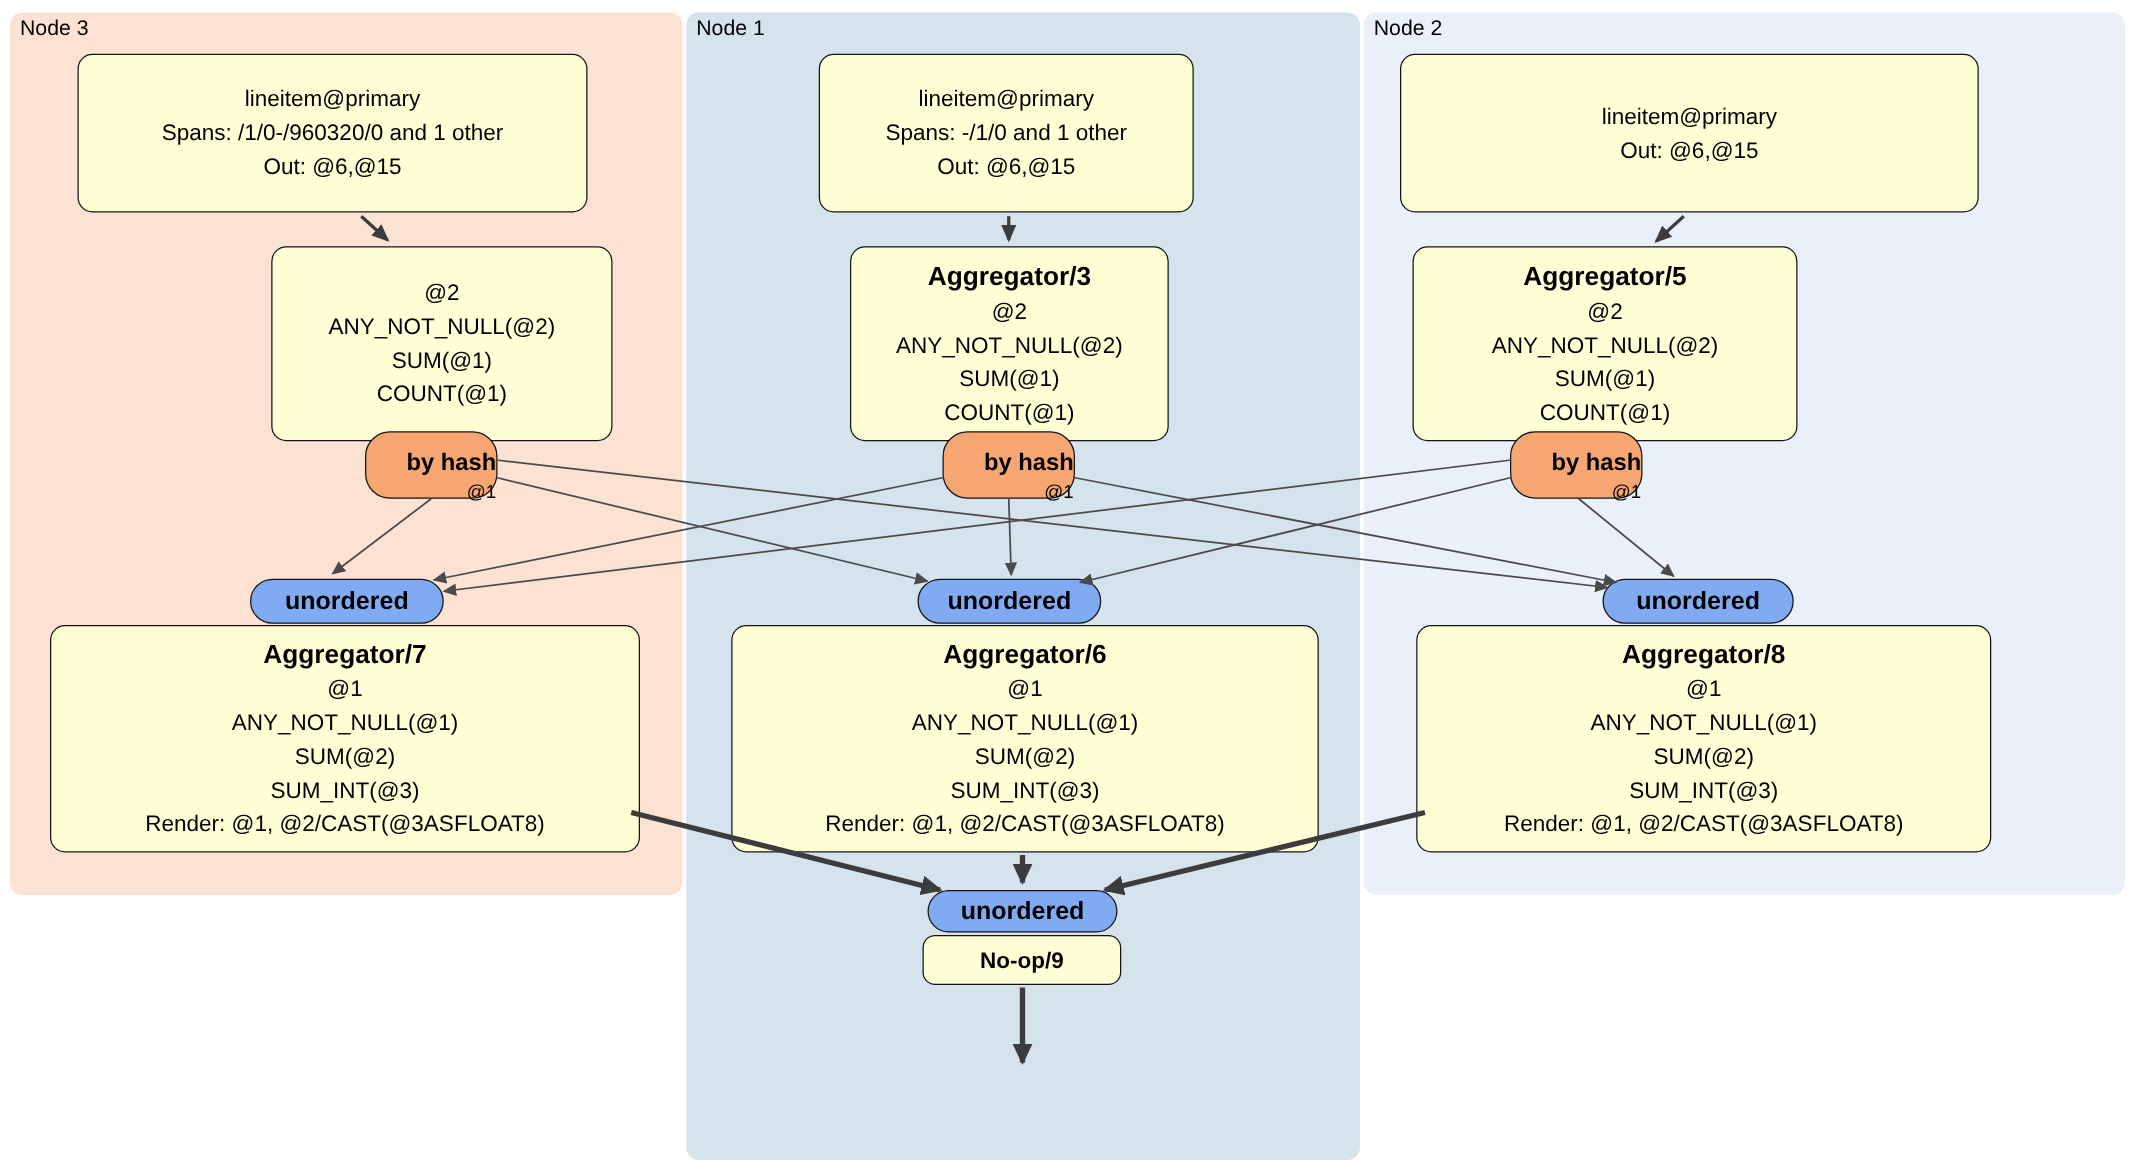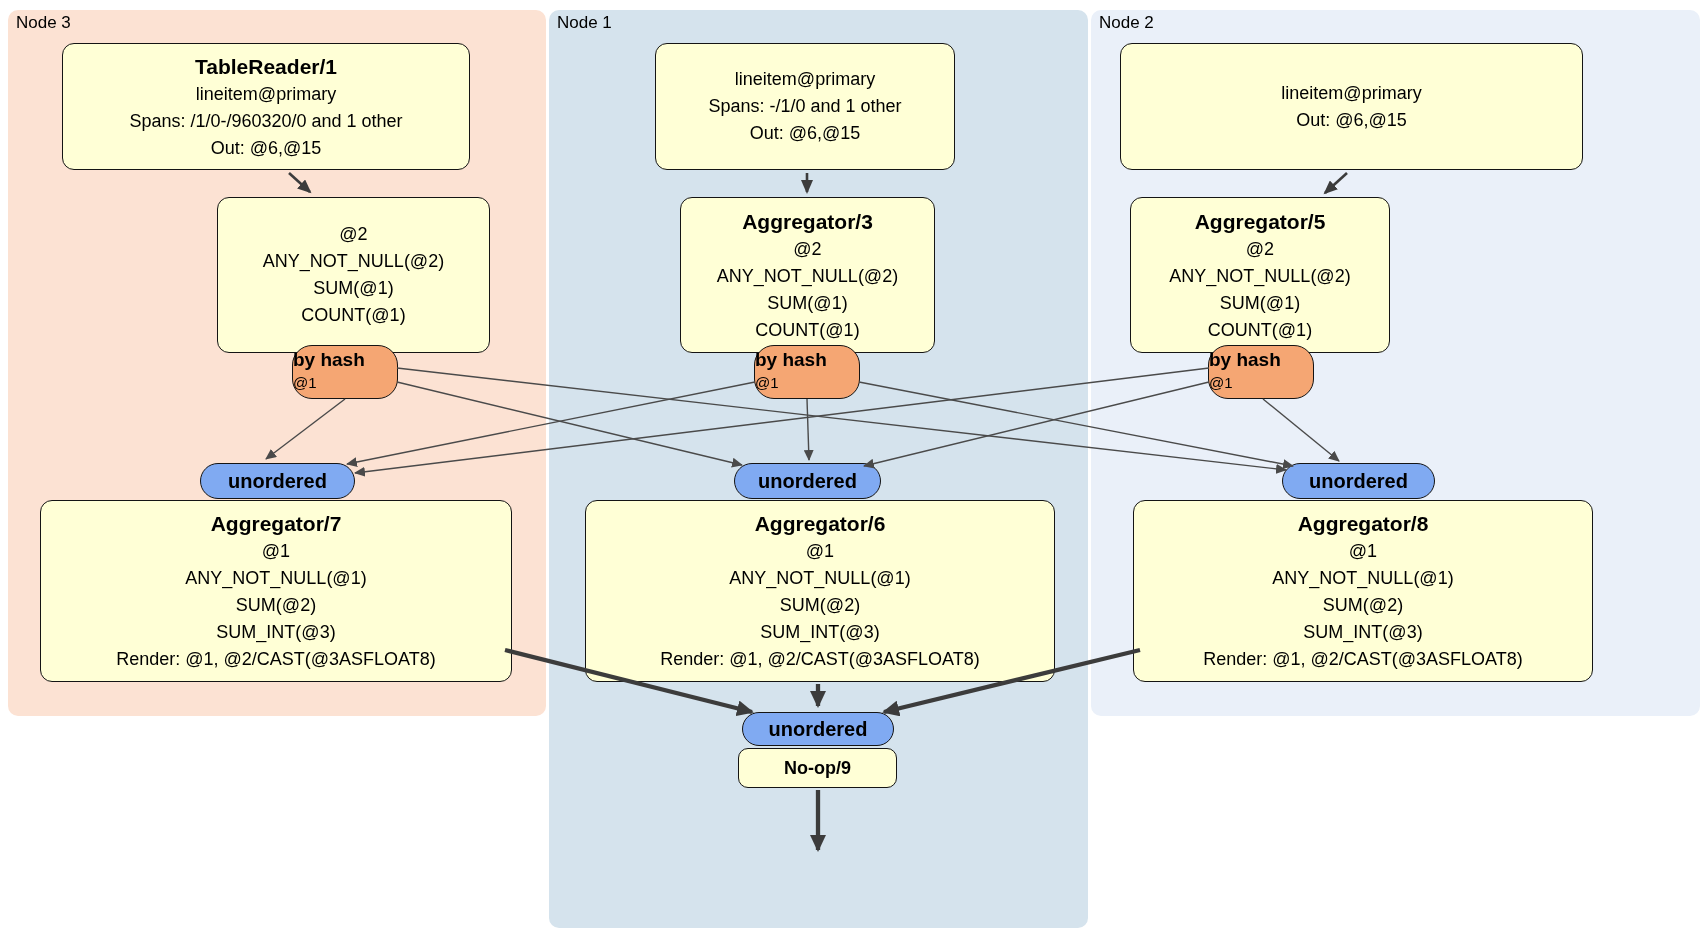--- a/index.html
+++ b/index.html
@@ -11,21 +11,21 @@
   .region-label{position:absolute;font-size:17px;line-height:20px;z-index:1;}
   .pbox{
     position:absolute;background:#ffffd6;border:1.6px solid #141414;border-radius:12px;
     box-sizing:border-box;display:flex;flex-direction:column;justify-content:center;
     text-align:center;z-index:2;
   }
   .ptitle{font-weight:bold;font-size:21px;line-height:29px;}
   .pline{font-size:18px;line-height:27px;white-space:nowrap;}
   .pill-hash{
     position:absolute;background:#f5a673;border:1.6px solid #141414;border-radius:20px;
-    box-sizing:border-box;text-align:left;z-index:3;padding-top:1px;
+    box-sizing:border-box;text-align:right;z-index:3;padding-top:12px;
   }
   .pill-hash .h1{font-weight:bold;font-size:19px;line-height:26px;}
   .pill-hash .h2{font-size:15px;line-height:19px;}
   .pill-stream{
     position:absolute;background:#80aaf2;border:1.6px solid #141414;border-radius:18px;
     box-sizing:border-box;text-align:right;font-weight:bold;font-size:20px;z-index:3;
     display:flex;align-items:center;justify-content:center;
   }
   .noop-box,.resp-box{
     position:absolute;background:#ffffd6;border:1.6px solid #141414;border-radius:10px;
@@ -41,21 +41,20 @@
 
   <div class="region" style="left:8px;top:10px;width:538px;height:706px;background:#fce2d3"></div>
   <div class="region" style="left:549px;top:10px;width:539px;height:918px;background:#d5e3ed"></div>
   <div class="region" style="left:1091px;top:10px;width:609px;height:706px;background:#eaf0f9"></div>
 
   <div class="region-label" style="left:16px;top:13px">Node 3</div>
   <div class="region-label" style="left:557px;top:13px">Node 1</div>
   <div class="region-label" style="left:1099px;top:13px">Node 2</div>
 
   <div class="pbox" style="left:62px;top:43px;width:408px;height:127px">
-    <div class="ptitle">TableReader/1</div>
     <div class="pline">lineitem@primary</div>
     <div class="pline">Spans: /1/0-/960320/0 and 1 other</div>
     <div class="pline">Out: @6,@15</div>
   </div>
 
   <div class="pbox" style="left:217px;top:197px;width:273px;height:156px">
     <div class="pline">@2</div>
     <div class="pline">ANY_NOT_NULL(@2)</div>
     <div class="pline">SUM(@1)</div>
     <div class="pline">COUNT(@1)</div>
@@ -109,21 +108,21 @@
     <div class="pline">SUM(@2)</div>
     <div class="pline">SUM_INT(@3)</div>
     <div class="pline">Render: @1, @2/CAST(@3ASFLOAT8)</div>
   </div>
 
   <div class="pbox" style="left:1120px;top:43px;width:463px;height:127px">
     <div class="pline">lineitem@primary</div>
     <div class="pline">Out: @6,@15</div>
   </div>
 
-  <div class="pbox" style="left:1130px;top:197px;width:260px;height:156px">
+  <div class="pbox" style="left:1130px;top:197px;width:308px;height:156px">
     <div class="ptitle">Aggregator/5</div>
     <div class="pline">@2</div>
     <div class="pline">ANY_NOT_NULL(@2)</div>
     <div class="pline">SUM(@1)</div>
     <div class="pline">COUNT(@1)</div>
   </div>
 
   <div class="pill-hash" style="left:1208px;top:345px;width:106px;height:54px">
     <div class="h1">by hash</div>
     <div class="h2">@1</div>

